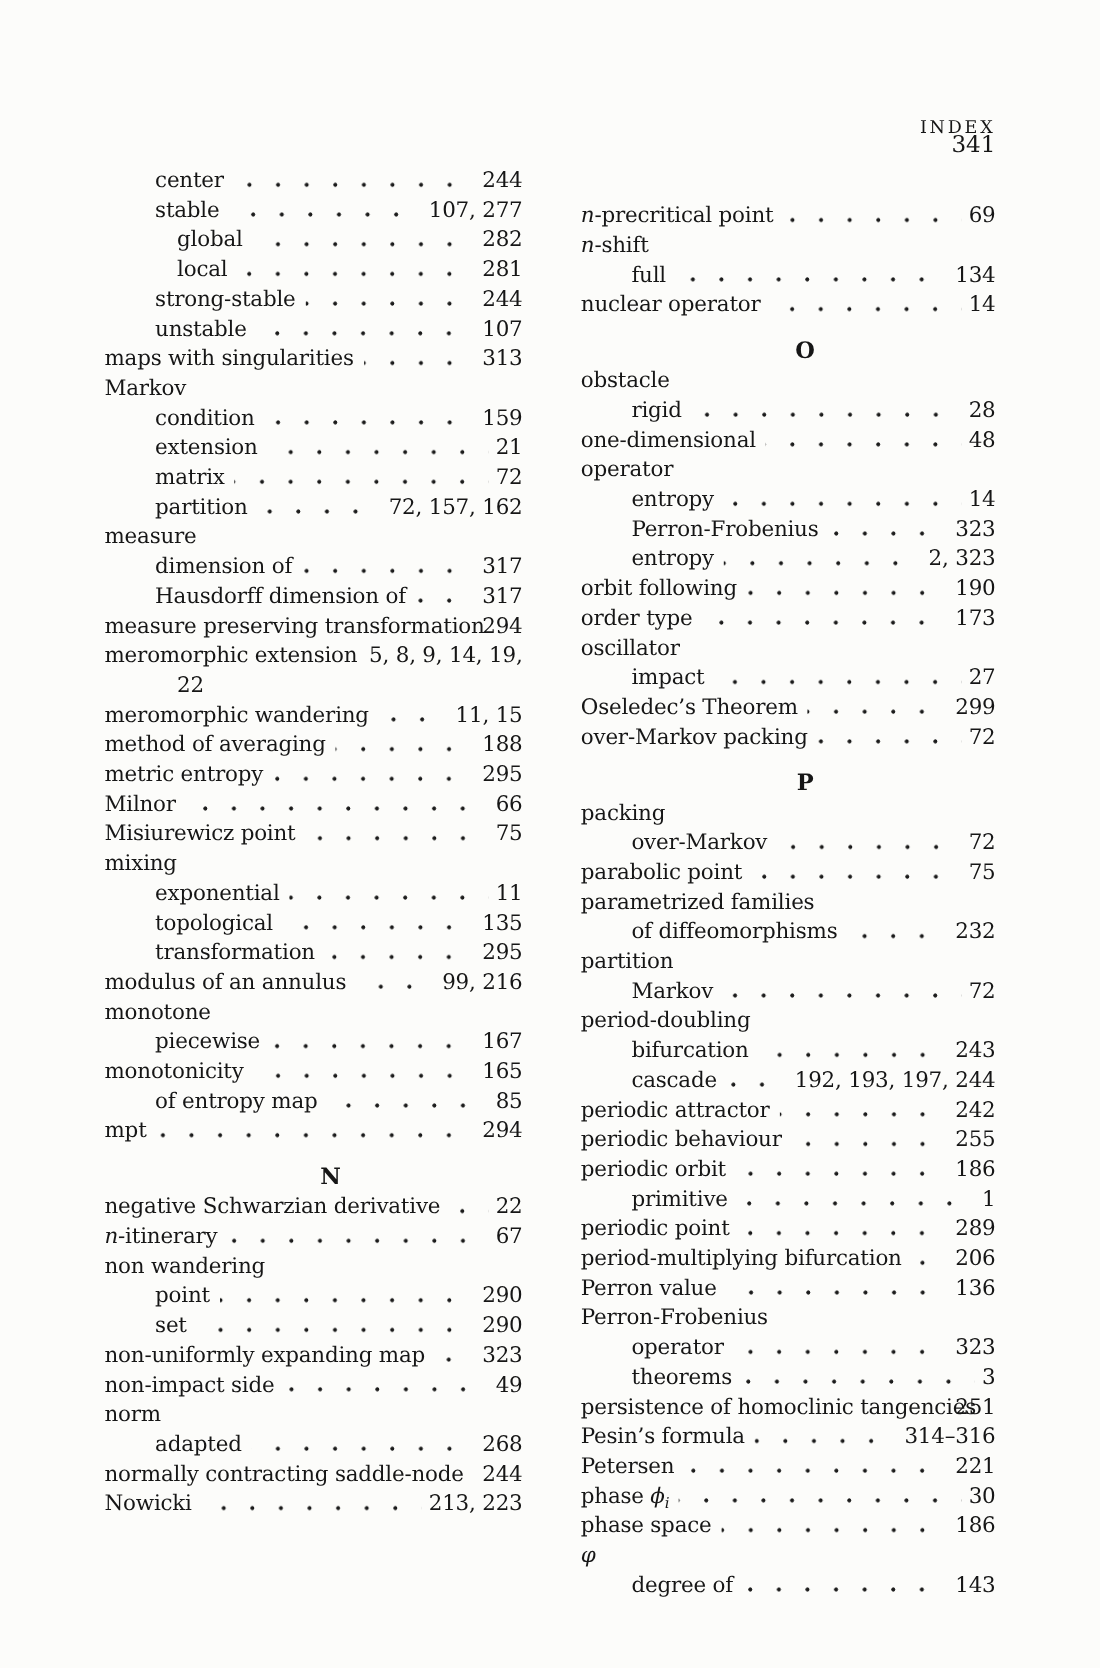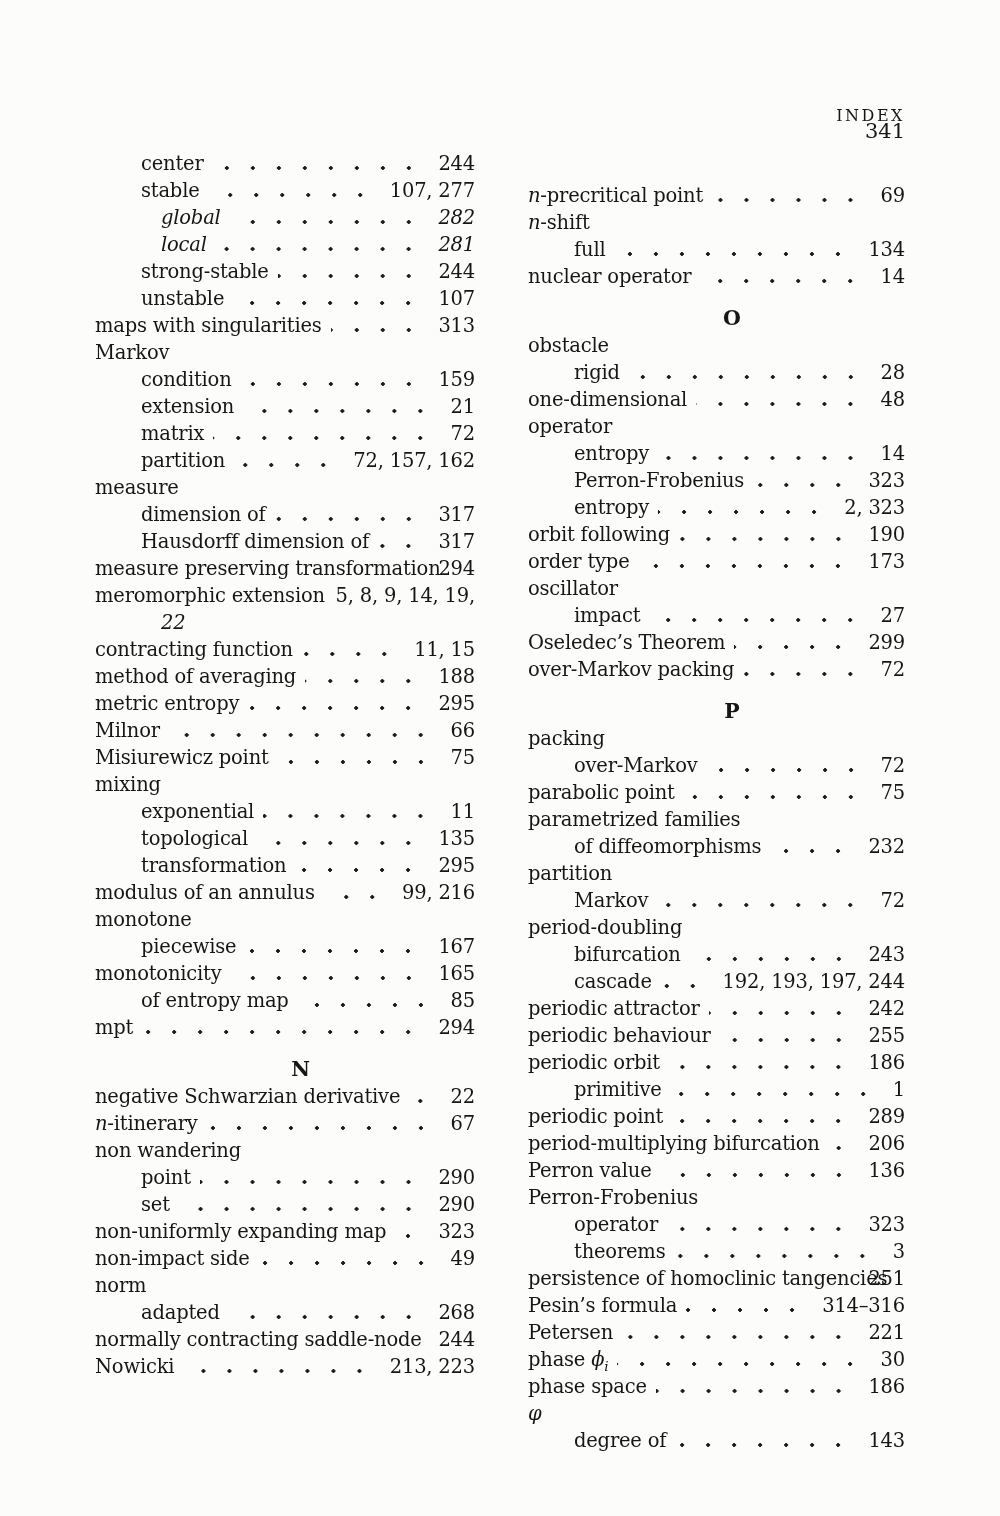--- a/index.html
+++ b/index.html
@@ -49,21 +49,21 @@
     display: flex;
     align-items: baseline;
     font-size: 19.5px;
     line-height: 27px;
     height: 27px;
     white-space: nowrap;
     letter-spacing: -0.2px;
   }
   .indent-0 { padding-left: 0; }
   .indent-1 { padding-left: 46px; }
-  .indent-2 { padding-left: 66px; font-style: italic; }
+  .indent-2 { padding-left: 66px; }
   .letter-heading {
     font-weight: bold;
     font-size: 20.5px;
     line-height: 27px;
     height: 27px;
     padding-left: 31px;
   }
   .gap-before { margin-top: 15px; }
   .entry-label { flex: 0 1 auto; min-width: 0; }
   .entry-label .it { font-style: italic; }
@@ -172,21 +172,21 @@
     </div>
     <div class="index-line indent-0">
       <span class="entry-label">meromorphic extension</span>
       <span class="leader"></span>
       <span class="pages">5, 8, 9, 14, 19,</span>
     </div>
     <div class="index-line indent-2">
       <span class="entry-label">22</span>
     </div>
     <div class="index-line indent-0">
-      <span class="entry-label">contracting function</span>
+      <span class="entry-label">meromorphic wandering</span>
       <span class="leader dotted"></span>
       <span class="pages">11, 15</span>
     </div>
     <div class="index-line indent-0">
       <span class="entry-label">method of averaging</span>
       <span class="leader dotted"></span>
       <span class="pages">188</span>
     </div>
     <div class="index-line indent-0">
       <span class="entry-label">metric entropy</span>

